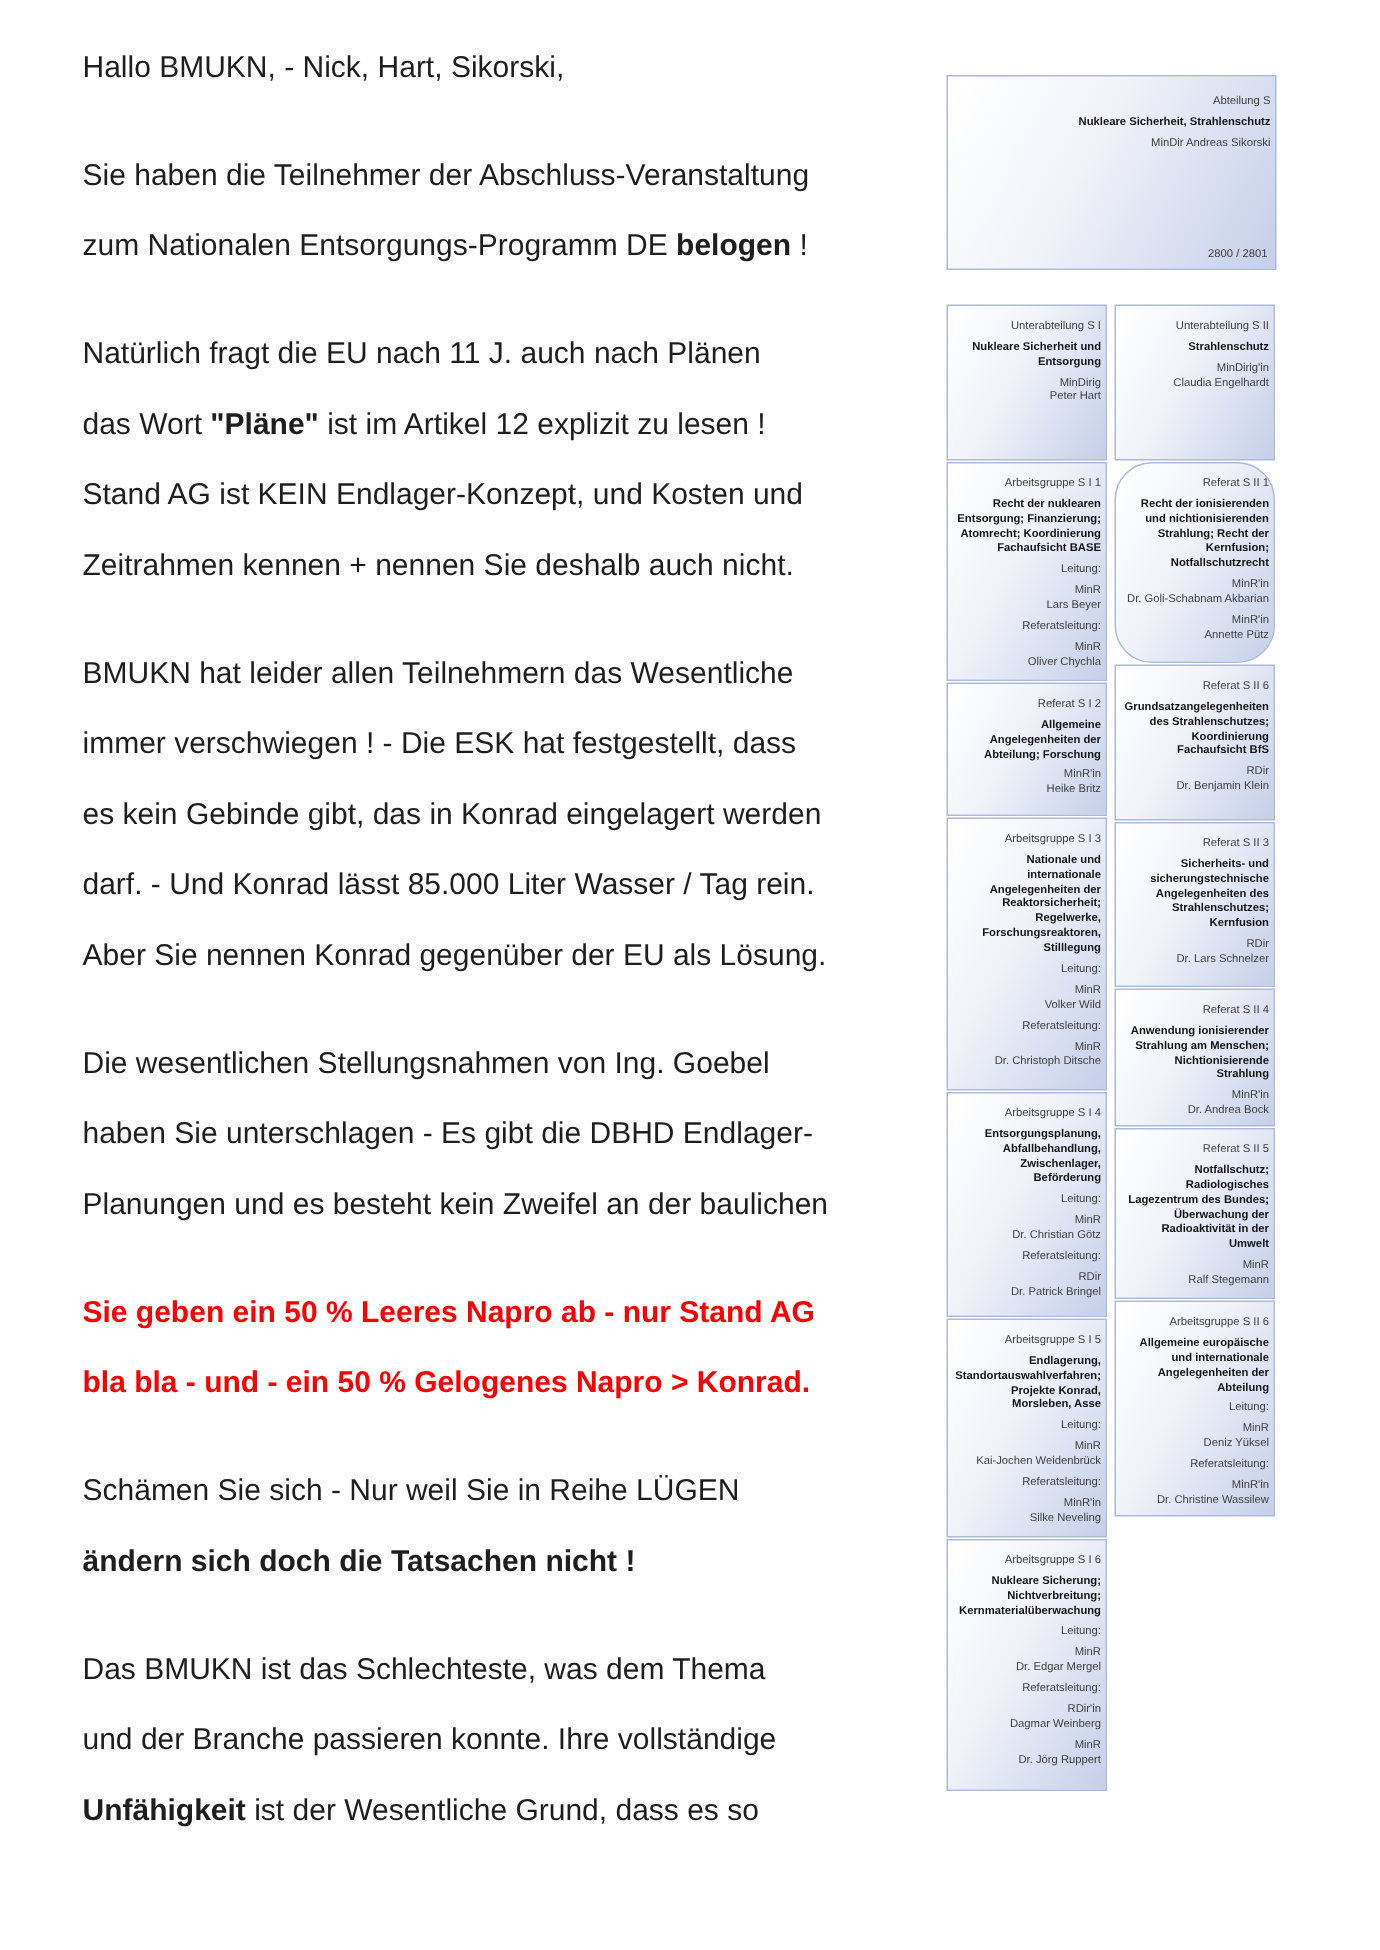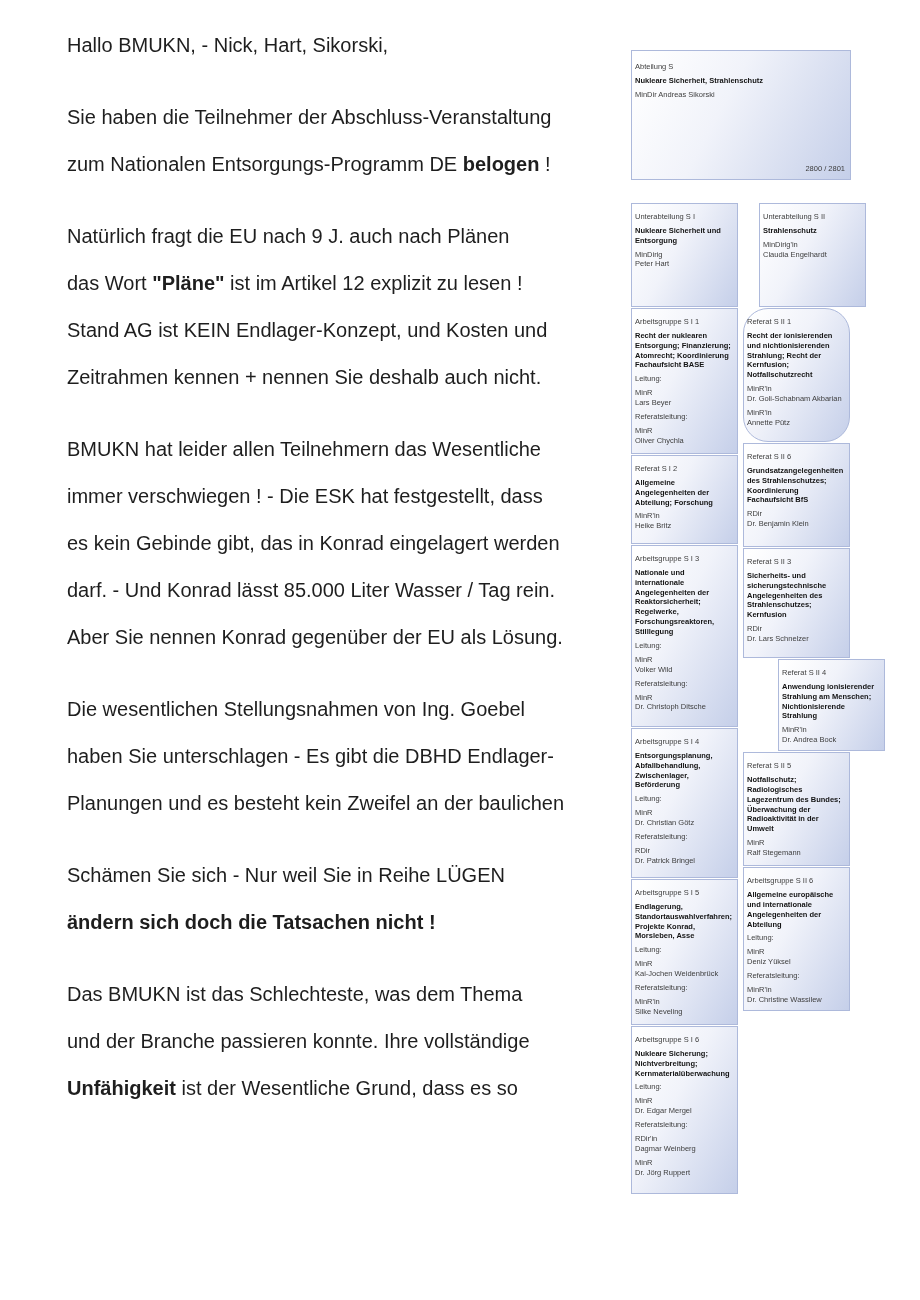--- a/index.html
+++ b/index.html
@@ -5,30 +5,30 @@
   html,body{margin:0;padding:0;}
   body{
     width:920px;height:1300px;background:#ffffff;position:relative;overflow:hidden;
     font-family:"Liberation Sans",sans-serif;
   }
   
   .letter{
     position:absolute;left:55px;top:22px;width:580px;
     color:#1e1e1e;font-size:20px;
   }
-  .para{margin:0 0 25px 12px;}
+  .para{margin:0 0 25px 0;}
   .tline{height:47px;line-height:47px;white-space:nowrap;}
   .b{font-weight:bold;}
   .para.red{color:#ff0000;font-weight:bold;}
   
   .org{position:absolute;left:631px;top:50px;width:220px;}
   .obox{
     box-sizing:border-box;border:1px solid #adb9db;
     background:linear-gradient(118deg,#ffffff 4%,#f1f3fa 42%,#c5cfe9 100%);
-    text-align:left;padding:6px 3px 5px 3px;
+    text-align:right;padding:6px 3px 5px 3px;
   }
   .org-top{height:130px;position:relative;padding-top:9px;}
   .ohead{font-size:7.5px;color:#3e3e3e;margin:2px 0 4px 0;line-height:1.3;}
   .osubj{font-size:7.5px;font-weight:bold;color:#131313;margin:0 0 4px 0;line-height:1.32;}
   .oentry{font-size:7.5px;color:#3e3e3e;margin:4px 0 0 0;line-height:1.32;}
   .ophone{position:absolute;right:5px;bottom:6px;font-size:7.5px;color:#3a3a3a;}
   .cols{display:flex;gap:5px;margin-top:23px;}
   .col{display:flex;flex-direction:column;gap:1px;width:107px;}
   .col .obox{width:107px;}
 </style>
@@ -37,36 +37,40 @@
 
 <div class="letter">
     <div class="para">
       <div class="tline"><span>Hallo BMUKN, - Nick, Hart, Sikorski,</span></div>
     </div>
     <div class="para">
       <div class="tline"><span>Sie haben die Teilnehmer der Abschluss-Veranstaltung</span></div>
       <div class="tline"><span>zum Nationalen Entsorgungs-Programm DE </span><span class="b">belogen</span><span> !</span></div>
     </div>
     <div class="para">
-      <div class="tline"><span>Natürlich fragt die EU nach 9 J. auch nach Plänen</span></div>
+      <div class="tline"><span>Natürlich fragt die EU nach 11 J. auch nach Plänen</span></div>
       <div class="tline"><span>das Wort </span><span class="b">"Pläne"</span><span> ist im Artikel 12 explizit zu lesen !</span></div>
       <div class="tline"><span>Stand AG ist KEIN Endlager-Konzept, und Kosten und</span></div>
       <div class="tline"><span>Zeitrahmen kennen + nennen Sie deshalb auch nicht.</span></div>
     </div>
     <div class="para">
       <div class="tline"><span>BMUKN hat leider allen Teilnehmern das Wesentliche</span></div>
       <div class="tline"><span>immer verschwiegen ! - Die ESK hat festgestellt, dass</span></div>
       <div class="tline"><span>es kein Gebinde gibt, das in Konrad eingelagert werden</span></div>
       <div class="tline"><span>darf. - Und Konrad lässt 85.000 Liter Wasser / Tag rein.</span></div>
       <div class="tline"><span>Aber Sie nennen Konrad gegenüber der EU als Lösung.</span></div>
     </div>
     <div class="para">
       <div class="tline"><span>Die wesentlichen Stellungsnahmen von Ing. Goebel</span></div>
       <div class="tline"><span>haben Sie unterschlagen - Es gibt die DBHD Endlager-</span></div>
       <div class="tline"><span>Planungen und es besteht kein Zweifel an der baulichen</span></div>
+    </div>
+    <div class="para red">
+      <div class="tline"><span>Sie geben ein 50 % Leeres Napro ab - nur Stand AG</span></div>
+      <div class="tline"><span>bla bla - und - ein 50 % Gelogenes Napro &gt; Konrad.</span></div>
     </div>
     <div class="para">
       <div class="tline"><span>Schämen Sie sich - Nur weil Sie in Reihe LÜGEN</span></div>
       <div class="tline"><span class="b">ändern sich doch die Tatsachen nicht !</span></div>
     </div>
     <div class="para">
       <div class="tline"><span>Das BMUKN ist das Schlechteste, was dem Thema</span></div>
       <div class="tline"><span>und der Branche passieren konnte. Ihre vollständige</span></div>
       <div class="tline"><span class="b">Unfähigkeit</span><span> ist der Wesentliche Grund, dass es so</span></div>
     </div>
@@ -127,42 +131,42 @@
           <div class="ohead">Arbeitsgruppe S I 6</div>
           <div class="osubj">Nukleare Sicherung; Nichtverbreitung; Kernmaterialüberwachung</div>
           <div class="oentry">Leitung:</div>
           <div class="oentry">MinR<br>Dr. Edgar Mergel</div>
           <div class="oentry">Referatsleitung:</div>
           <div class="oentry">RDir'in<br>Dagmar Weinberg</div>
           <div class="oentry">MinR<br>Dr. Jörg Ruppert</div>
         </div>
       </div>
     <div class="col">
-        <div class="obox" style="min-height: 104px; margin-left: 16px;">
+        <div class="obox" style="min-height: 104px;">
           <div class="ohead">Unterabteilung S II</div>
           <div class="osubj">Strahlenschutz</div>
           <div class="oentry">MinDirig'in<br>Claudia Engelhardt</div>
         </div>
         <div class="obox" style="min-height: 134px; border-radius: 25px;">
           <div class="ohead">Referat S II 1</div>
           <div class="osubj">Recht der ionisierenden und nichtionisierenden Strahlung; Recht der Kernfusion; Notfallschutzrecht</div>
           <div class="oentry">MinR'in<br>Dr. Goli-Schabnam Akbarian</div>
           <div class="oentry">MinR'in<br>Annette Pütz</div>
         </div>
         <div class="obox" style="min-height: 104px;">
           <div class="ohead">Referat S II 6</div>
           <div class="osubj">Grundsatzangelegenheiten des Strahlenschutzes; Koordinierung Fachaufsicht BfS</div>
           <div class="oentry">RDir<br>Dr. Benjamin Klein</div>
         </div>
         <div class="obox" style="min-height: 110px;">
           <div class="ohead">Referat S II 3</div>
           <div class="osubj">Sicherheits- und sicherungstechnische Angelegenheiten des Strahlenschutzes; Kernfusion</div>
           <div class="oentry">RDir<br>Dr. Lars Schnelzer</div>
         </div>
-        <div class="obox" style="min-height: 91px; margin-left: 35px;">
+        <div class="obox" style="min-height: 91px;">
           <div class="ohead">Referat S II 4</div>
           <div class="osubj">Anwendung ionisierender Strahlung am Menschen; Nichtionisierende Strahlung</div>
           <div class="oentry">MinR'in<br>Dr. Andrea Bock</div>
         </div>
         <div class="obox" style="min-height: 114px;">
           <div class="ohead">Referat S II 5</div>
           <div class="osubj">Notfallschutz; Radiologisches Lagezentrum des Bundes; Überwachung der Radioaktivität in der Umwelt</div>
           <div class="oentry">MinR<br>Ralf Stegemann</div>
         </div>
         <div class="obox" style="min-height: 141px;">

